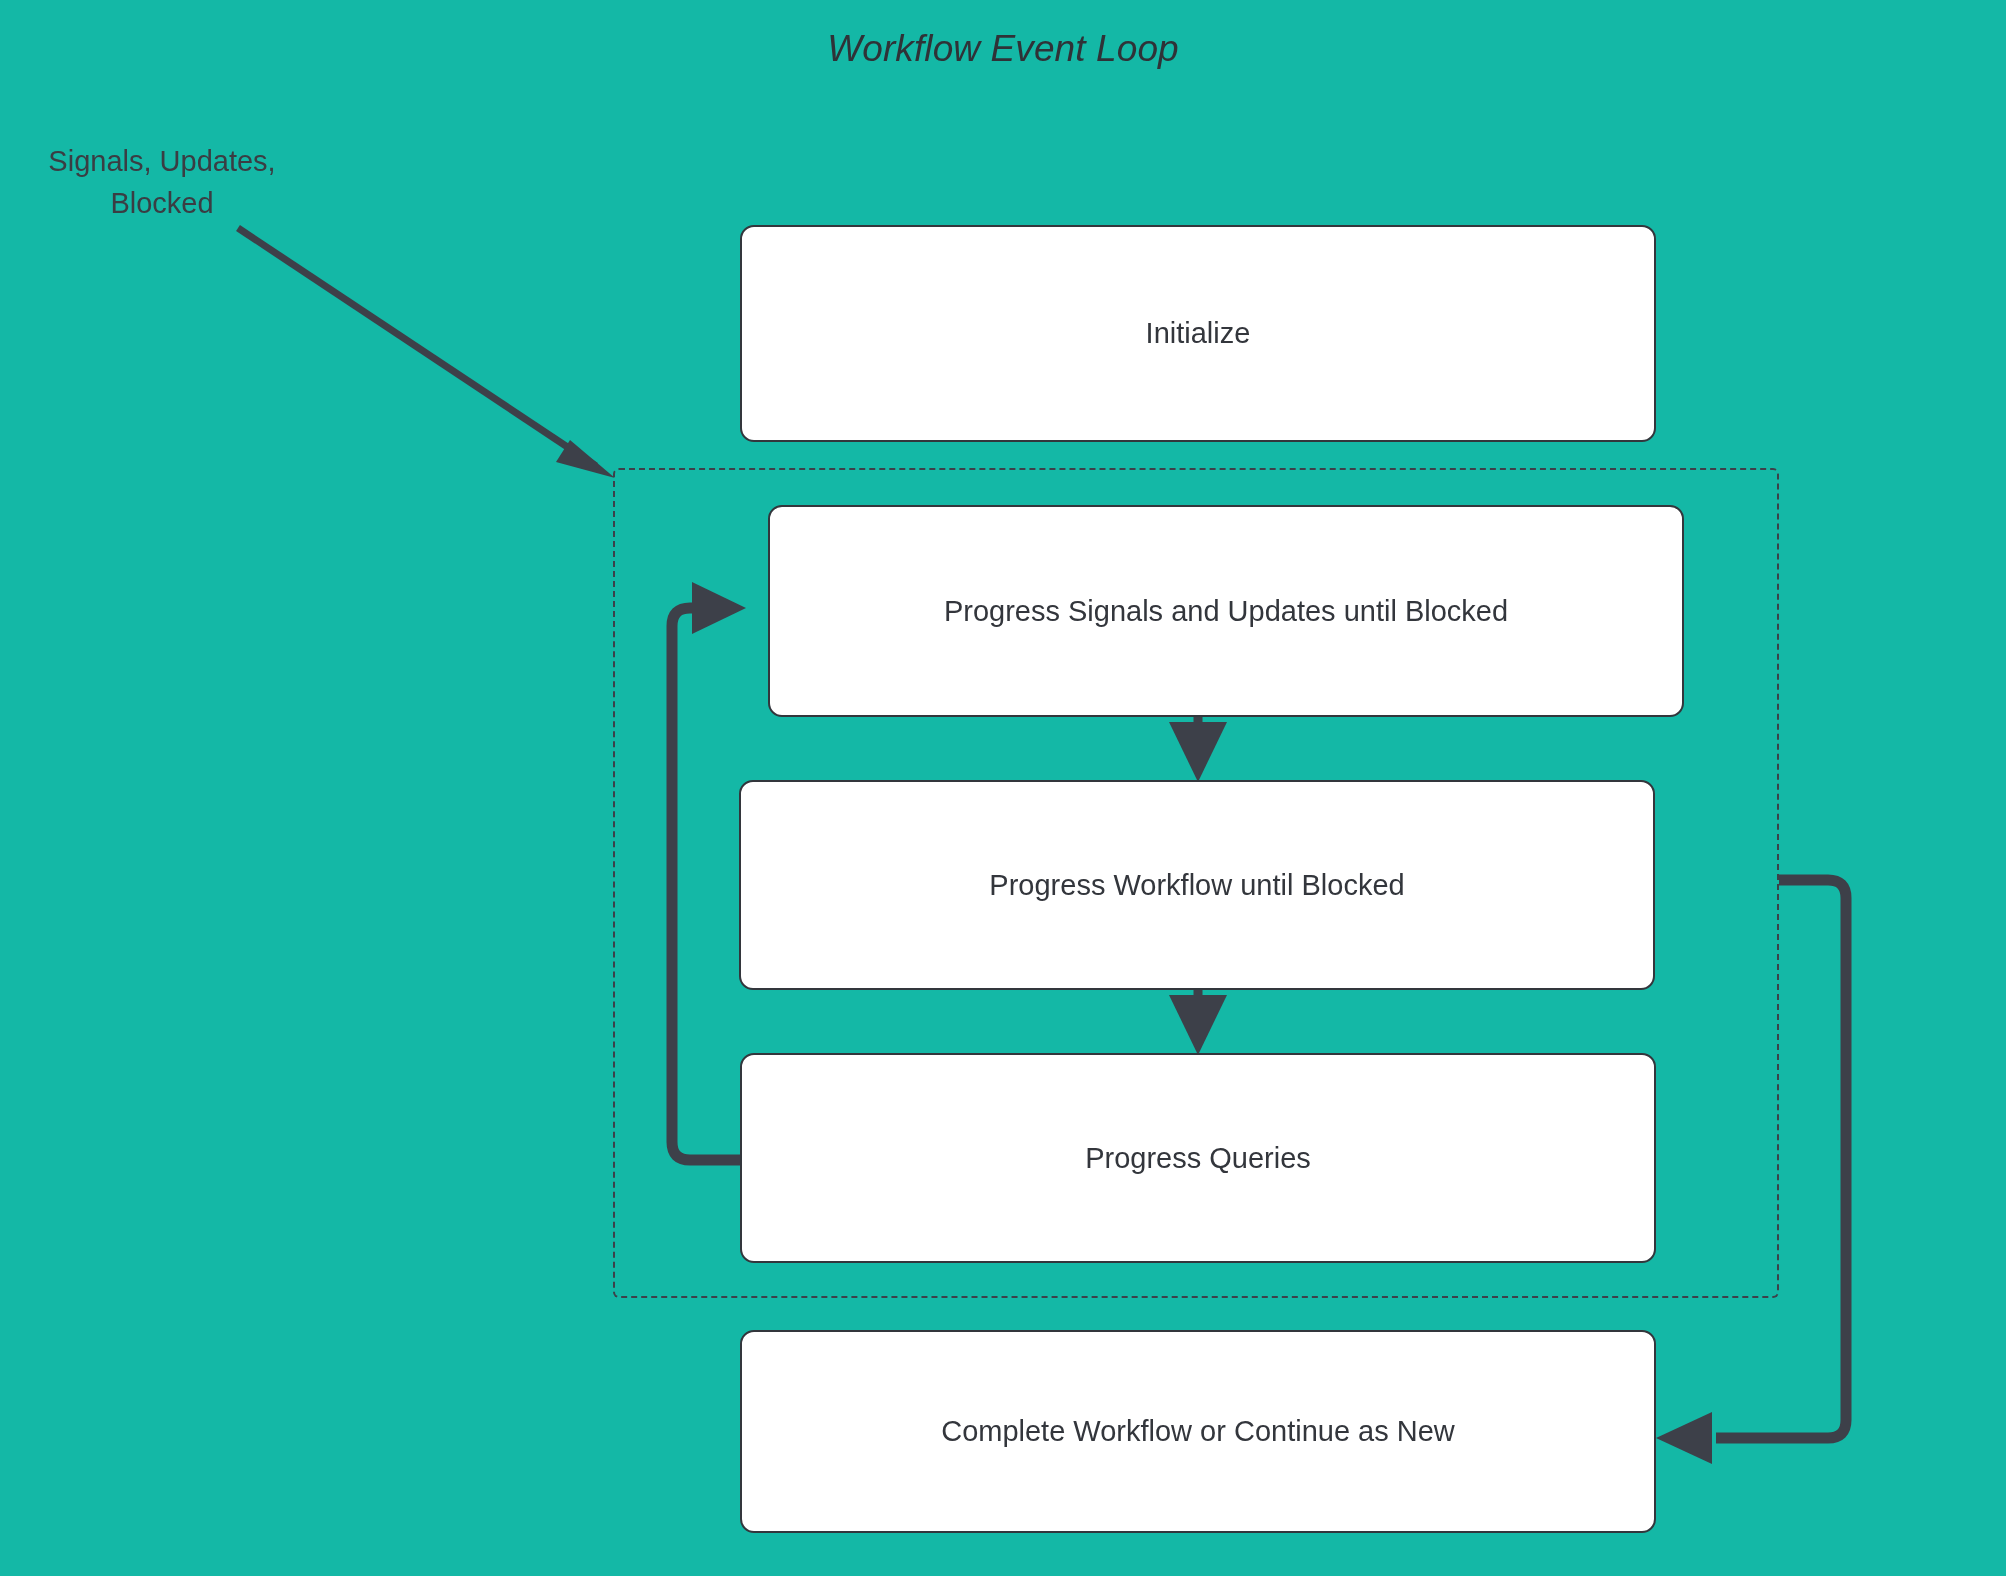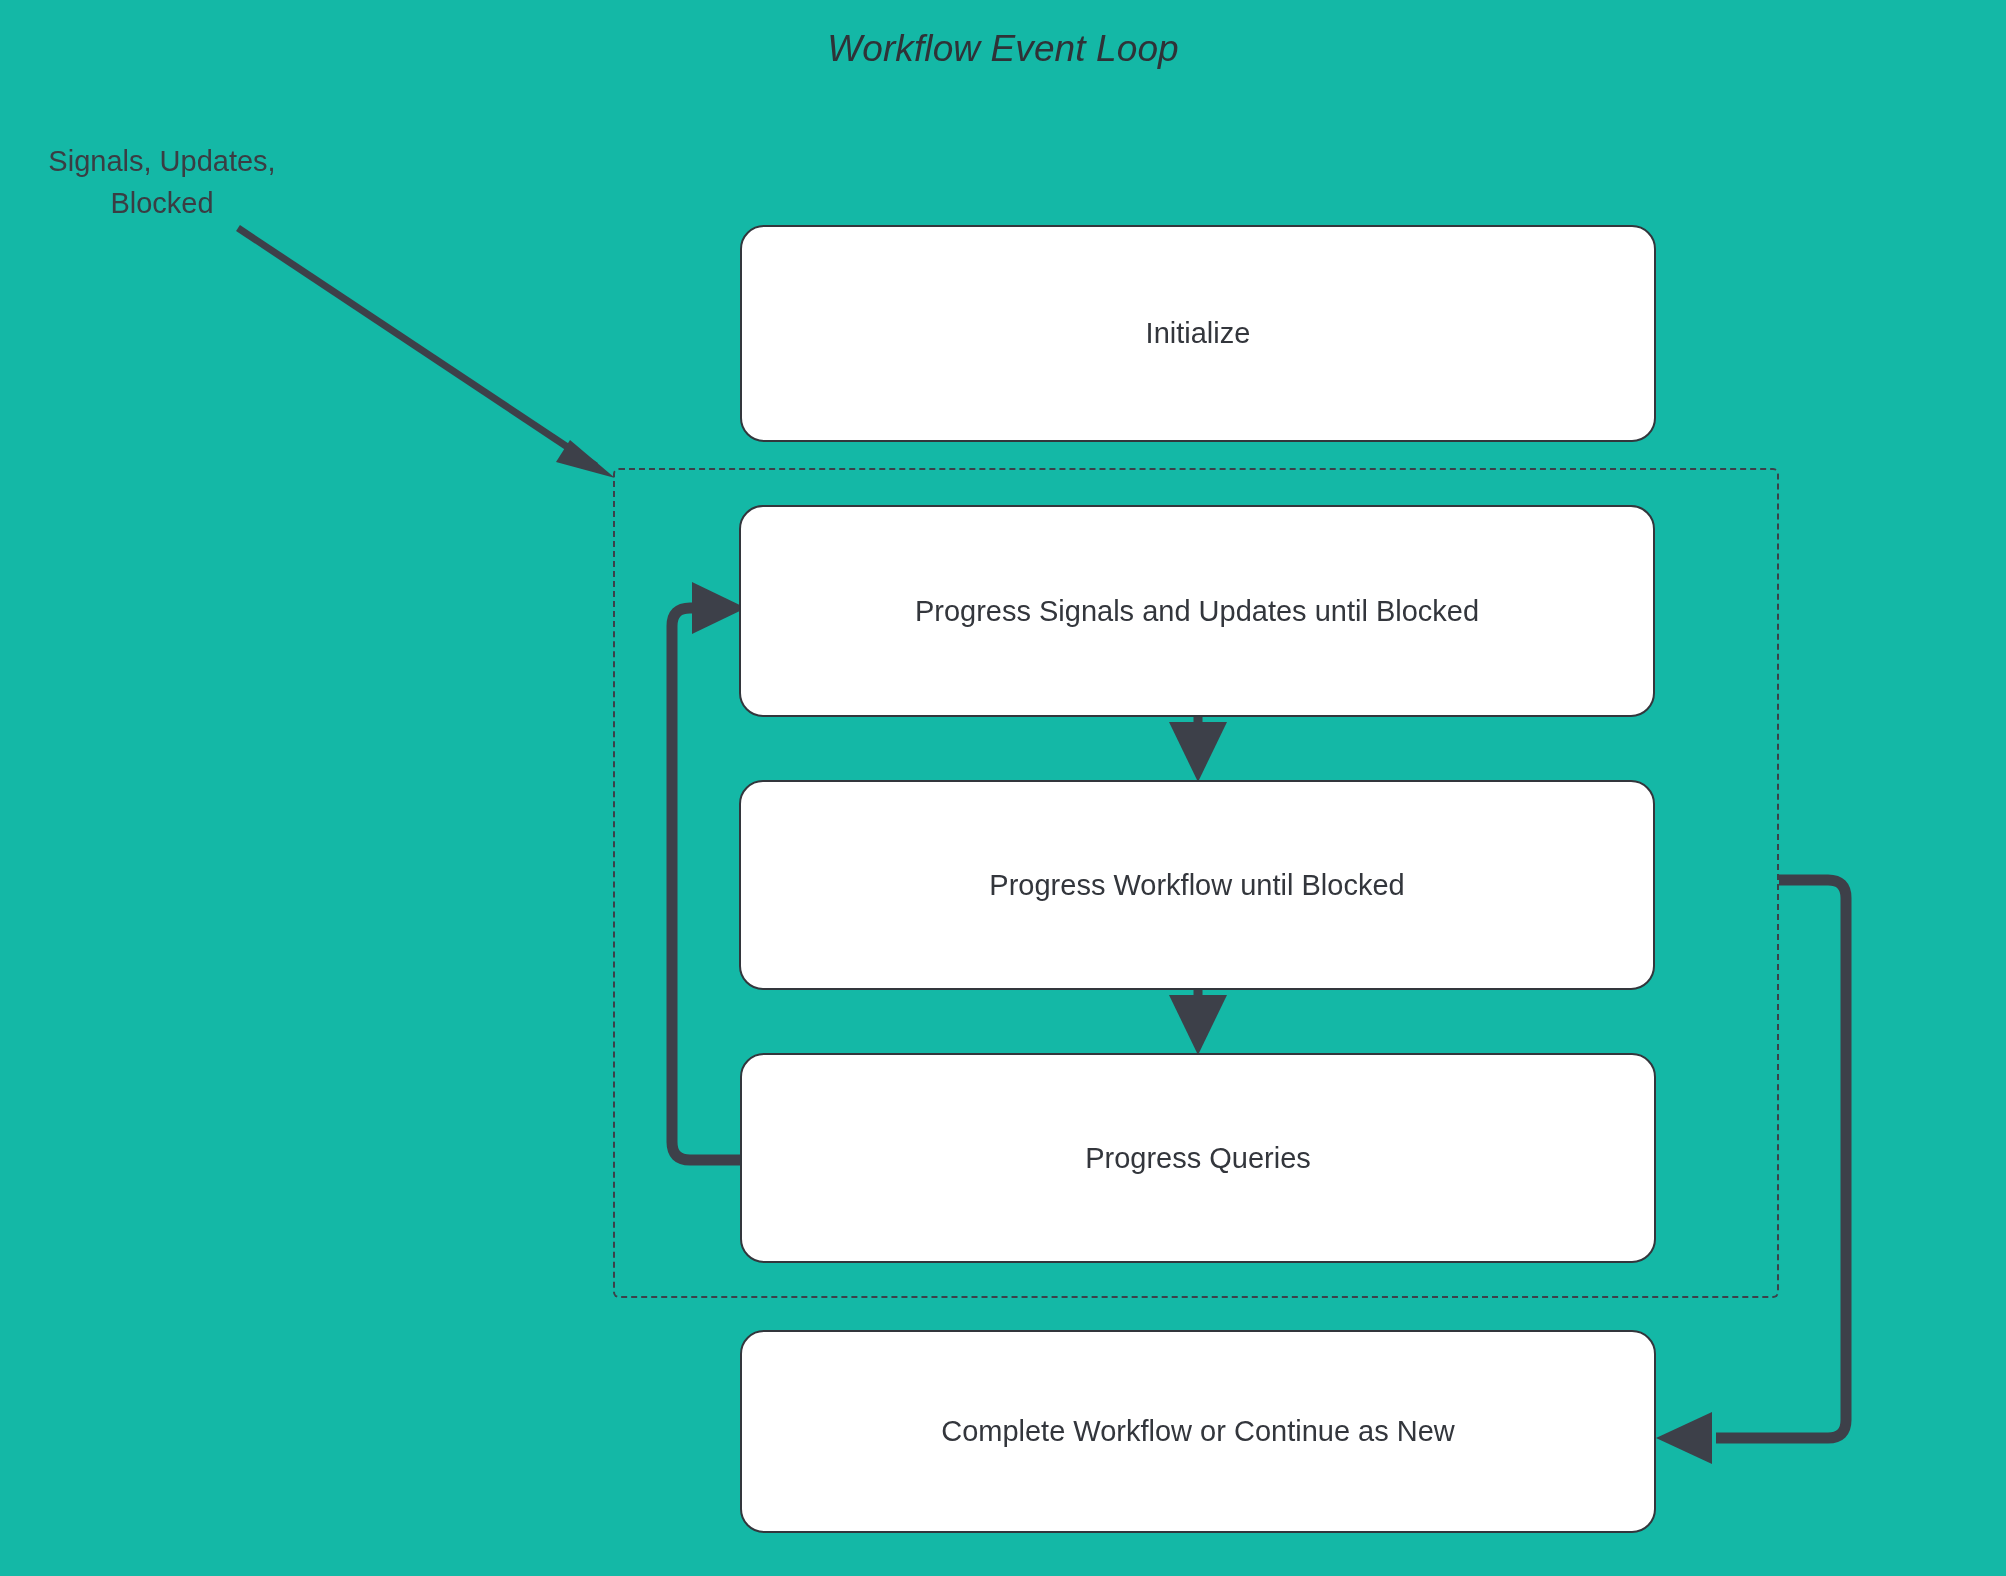--- a/index.html
+++ b/index.html
@@ -58,32 +58,32 @@
     border-radius: 6px;
     box-sizing: border-box;
     background: transparent;
   }
 
   
   .node {
     position: absolute;
     box-sizing: border-box;
     border: 2px solid #33363c;
-    border-radius: 24px;
+    border-radius: 14px;
     background: #ffffff;
     display: flex;
     align-items: center;
     justify-content: center;
     font-size: 29px;
     color: #33363c;
     text-align: center;
     padding: 0 18px;
   }
   .node-initialize         { left: 740px; top: 225px;  width: 916px; height: 217px; }
-  .node-progress-signals   { left: 739px; top: 505px;  width: 916px; height: 212px; }
+  .node-progress-signals   { left: 768px; top: 505px;  width: 916px; height: 212px; }
   .node-progress-workflow  { left: 739px; top: 780px;  width: 916px; height: 210px; }
   .node-execute-queries    { left: 740px; top: 1053px; width: 916px; height: 210px; }
   .node-complete           { left: 740px; top: 1330px; width: 916px; height: 203px; }
 
   
   #connectors {
     position: absolute;
     left: 0;
     top: 0;
     width: 2006px;

